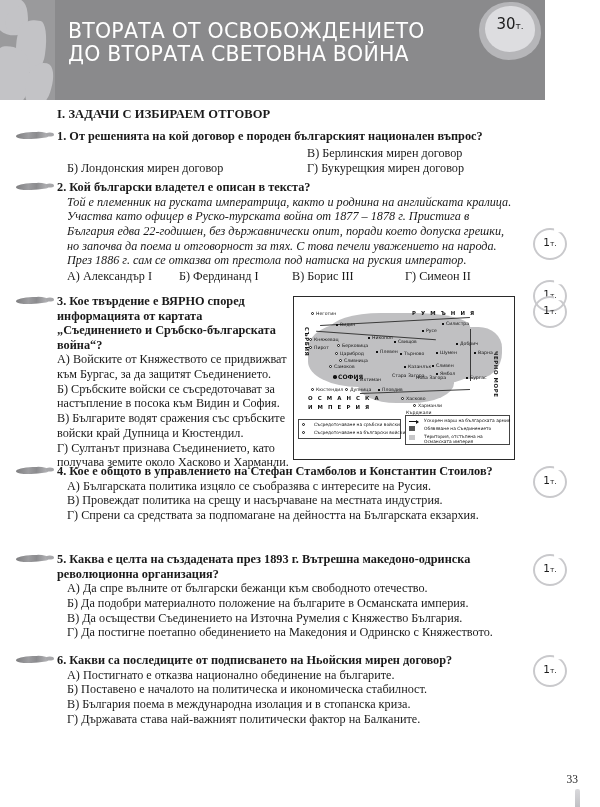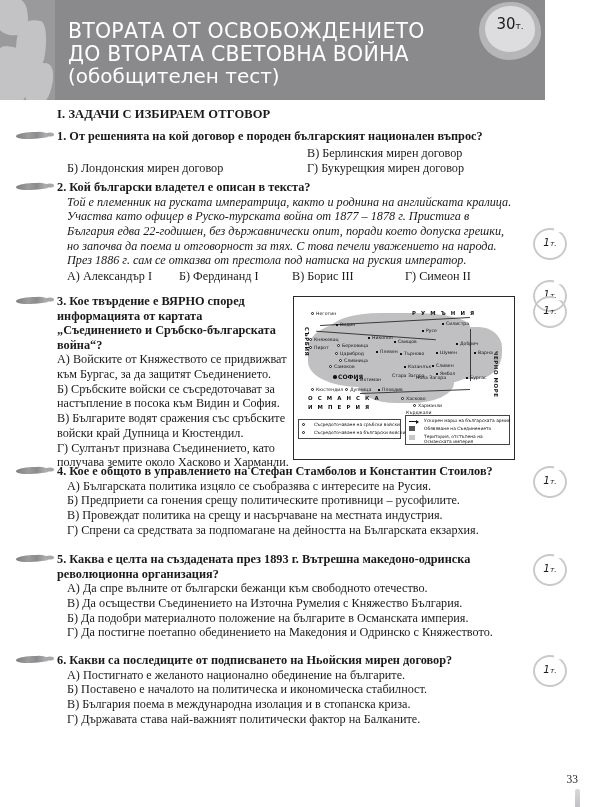--- a/index.html
+++ b/index.html
@@ -192,21 +192,20 @@
     width: 452px;
   }
 
   .opts-indent { padding-left: 10px; }
 
   
   .badge-1 {
     position: absolute;
     width: 34px;
     height: 32px;
-    font-style: italic;
   }
   .badge-1 .ring {
     position: absolute;
     left: 0; top: 0;
     width: 34px; height: 32px;
     border: 2.5px solid #c9c9cc;
     border-radius: 50%;
     box-sizing: border-box;
     clip-path: polygon(0 0, 62% 0, 62% 13%, 100% 13%, 100% 100%, 0 100%);
   }
@@ -402,21 +401,20 @@
     <span class="silh s1"></span>
     <span class="silh s2"></span>
     <span class="silh s3"></span>
     <span class="silh s4"></span>
     <span class="silh s5"></span>
   </div>
   <div class="header-band"></div>
   <div class="header-title">
     <div>ВТОРАТА ОТ ОСВОБОЖДЕНИЕТО</div>
     <div>ДО ВТОРАТА СВЕТОВНА ВОЙНА</div>
-    <div class="ln3">(обобщителен тест)</div>
   </div>
   <div class="badge-30">
     <span class="ring"></span>
     <span class="inner"></span>
     <span class="txt"><span>30</span><span class="unit">т.</span></span>
   </div>
 </div>
 
 <div class="sheet">
 
@@ -547,56 +545,55 @@
   </div>
 
   <div class="q" style="top:364px">
     <span class="brush"></span>
     <p class="q-head">
       <span>4.</span>
       <span>Кое е общото в управлението на Стефан Стамболов и Константин Стоилов?</span>
     </p>
     <div class="opts opts-indent">
       <div class="opt">А) Българската политика изцяло се съобразява с интересите на Русия.</div>
-      <div class="opt">Б) Предприети са гонения срещу политическите противници – русофилите.</div>
       <div class="opt">В) Провеждат политика на срещу и насърчаване на местната индустрия.</div>
       <div class="opt">Г) Спрени са средствата за подпомагане на дейността на Българската екзархия.</div>
     </div>
   </div>
   <div class="badge-1" style="left:533px; top:366px">
     <span class="ring"></span>
     <span class="txt"><span>1</span><span class="unit">т.</span></span>
   </div>
 
   <div class="q" style="top:452px">
     <span class="brush"></span>
     <p class="q-head" style="width:460px">
       <span>5.</span>
       <span>Каква е целта на създадената през 1893 г. Вътрешна македоно-одринска революционна организация?</span>
     </p>
     <div class="opts opts-indent">
       <div class="opt">А) Да спре вълните от български бежанци към свободното отечество.</div>
+      <div class="opt">Б) Да подобри материалното положение на българите в Османската империя.</div>
       <div class="opt">В) Да осъществи Съединението на Източна Румелия с Княжество България.</div>
-      <div class="opt">Б) Да подобри материалното положение на българите в Османската империя.</div>
       <div class="opt">Г) Да постигне поетапно обединението на Македония и Одринско с Княжеството.</div>
     </div>
   </div>
   <div class="badge-1" style="left:533px; top:454px">
     <span class="ring"></span>
     <span class="txt"><span>1</span><span class="unit">т.</span></span>
   </div>
 
   <div class="q" style="top:553px">
     <span class="brush"></span>
     <p class="q-head">
       <span>6.</span>
       <span>Какви са последиците от подписването на Ньойския мирен договор?</span>
     </p>
     <div class="opts opts-indent">
-      <div class="opt">А) Постигнато е желаното национално обединение на българите.</div>
+      <div class="opt">А) Постигнато е отказва национално обединение на българите.</div>
       <div class="opt">Б) Поставено е началото на политическа и икономическа стабилност.</div>
       <div class="opt">В) България поема в международна изолация и в стопанска криза.</div>
       <div class="opt">Г) Държавата става най-важният политически фактор на Балканите.</div>
     </div>
   </div>
   <div class="badge-1" style="left:533px; top:555px">
     <span class="ring"></span>
     <span class="txt"><span>1</span><span class="unit">т.</span></span>
   </div>
 

